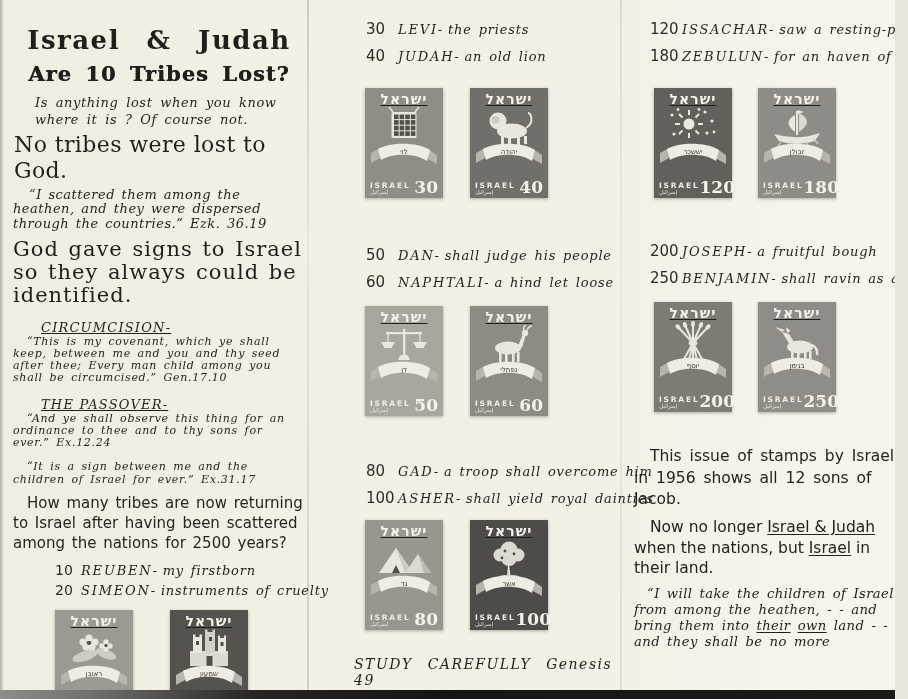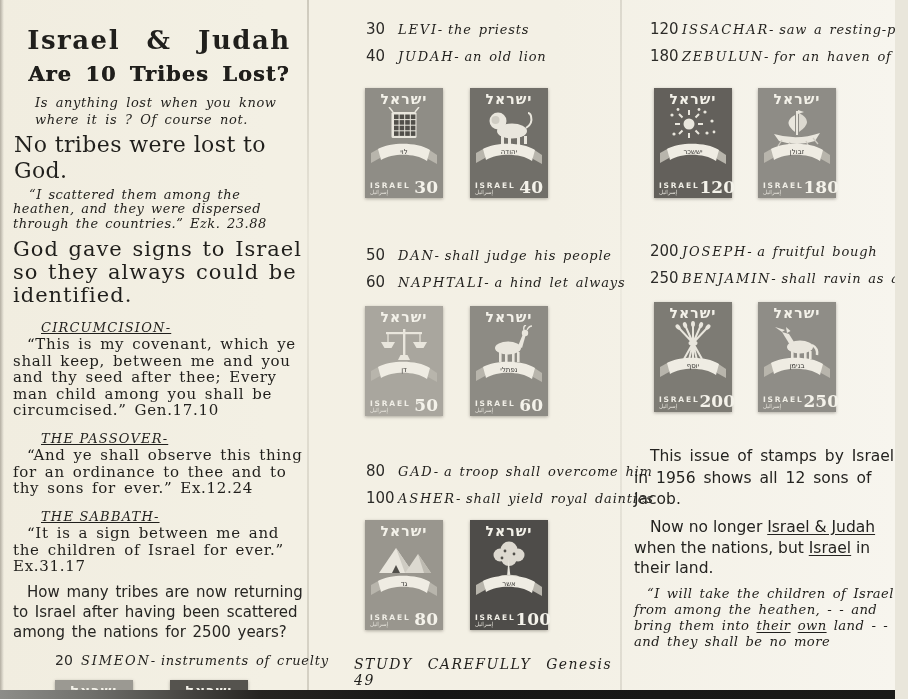--- a/index.html
+++ b/index.html
@@ -30,21 +30,21 @@
     letter-spacing:1px;word-spacing:5px;line-height:1.2;text-shadow:0.4px 0 0 #201f1c;}
   .intro{margin:7px 0 0 22px;width:252px;font-style:italic;font-size:13px;line-height:1.3;
     letter-spacing:0.6px;word-spacing:3px;}
   .no-tribes{margin:3px 0 0 1px;font-size:22px;font-weight:normal;letter-spacing:0.4px;line-height:1.2;}
   .scattered{margin:3px 0 0;font-style:italic;font-size:13px;line-height:1.12;
     letter-spacing:0.5px;word-spacing:2px;text-indent:16px;}
   .signs-heading{margin:7px 0 12px;font-size:21px;font-weight:normal;line-height:1.1;letter-spacing:1px;word-spacing:2px;}
   .sign{margin-top:12px;}
   .sign-label{margin-left:28px;font-style:italic;font-size:13px;letter-spacing:1.2px;
     text-decoration:underline;line-height:1.2;}
-  .sign-quote{margin:1px 0 0;font-size:15px;line-height:1.1;
+  .sign-quote{margin:1px 0 0;font-style:italic;font-size:11px;line-height:1.1;
     letter-spacing:0.7px;word-spacing:2.5px;text-indent:14px;}
   .question{margin:7px 0 0;font-family:"DejaVu Sans",sans-serif;font-size:15px;line-height:1.35;
     text-indent:14px;word-spacing:2px;color:#262522;}
 
   
   .entries-left{margin:7px 0 0 42px;}
   .entry{line-height:19px;white-space:nowrap;}
   .entry-num{font-family:"DejaVu Sans",sans-serif;font-size:14px;color:#2c2b28;display:inline-block;min-width:26px;}
   .entry-name{font-style:italic;font-size:13px;letter-spacing:1.8px;}
   .entry-desc{font-style:italic;font-size:13px;letter-spacing:0.8px;word-spacing:2px;margin-left:4px;}
@@ -59,21 +59,21 @@
   
   .stamp-row{display:flex;}
   .row-left{margin:10px 0 0 42px;gap:37px;}
   .row-mid{margin:18px 0 0 33px;gap:27px;}
   .row-mid-b{margin-top:10px;}
   .row-mid-c{margin-top:8px;}
   .row-right{margin:18px 0 0 20px;gap:26px;}
   .row-right-b{margin-top:10px;}
   .stamp{position:relative;width:78px;height:110px;flex:0 0 auto;
     box-shadow:0 1px 3px rgba(40,35,25,.35);display:flex;flex-direction:column;align-items:center;
-    padding-top:4px;box-sizing:border-box;}
+    padding-top:4px;box-sizing:border-box;text-decoration:underline;}
   .stamp-hebrew{font-family:"DejaVu Sans",sans-serif;font-weight:bold;font-size:14px;line-height:1;
     color:#f3f1e9;letter-spacing:1px;}
   .stamp-art{width:70px;height:64px;margin-top:1px;display:block;}
   .stamp-bottom{position:absolute;left:5px;right:5px;bottom:3px;display:flex;
     justify-content:space-between;align-items:flex-end;}
   .stamp-country{font-family:"DejaVu Sans",sans-serif;font-weight:bold;font-size:7.5px;
     letter-spacing:1.8px;color:#f0eee6;line-height:1.2;display:block;}
   .stamp-arabic{font-family:"DejaVu Sans",sans-serif;font-size:5.5px;color:#e8e6de;line-height:1;display:block;}
   .stamp-value{font-family:"DejaVu Serif",serif;font-weight:bold;font-size:17px;color:#f4f2ea;line-height:0.9;}
   .rib-text{font-family:"DejaVu Sans",sans-serif;font-size:7px;fill:#3a3936;}
@@ -99,39 +99,41 @@
 <div class="page">
   <div class="left-edge"></div>
   <div class="fold fold-1"></div>
   <div class="fold fold-2"></div>
 
   <div class="col col-left">
     <div class="title">Israel &amp; Judah</div>
     <div class="subtitle">Are 10 Tribes Lost?</div>
     <div class="intro">Is anything lost when you know where it is ?  Of course not.</div>
     <div class="no-tribes">No tribes were lost to God.</div>
-    <div class="scattered">“I scattered them among the heathen, and they were dispersed through the countries.” Ezk. 23.88</div>
+    <div class="scattered">“I scattered them among the heathen, and they were dispersed through the countries.” Ezk. 36.19</div>
     <div class="signs-heading">God gave signs to Israel so they always could be identified.</div>
 
     <div class="sign">
       <div class="sign-label">CIRCUMCISION-</div>
       <div class="sign-quote">“This is my covenant, which ye shall keep, between me and you and thy seed after thee; Every man child among you shall be circumcised.”  Gen.17.10</div>
     </div>
     <div class="sign">
       <div class="sign-label">THE PASSOVER-</div>
       <div class="sign-quote">“And ye shall observe this thing for an ordinance to thee and to thy sons for ever.” Ex.12.24</div>
     </div>
     <div class="sign">
-      <div class="sign-label">THE SABBATH-</div>
       <div class="sign-quote">“It is a sign between me and the children of Israel for ever.” Ex.31.17</div>
     </div>
 
     <div class="question">How many tribes are now returning to Israel after having been scattered among the nations for 2500 years?</div>
 
     <div class="entries-left">
+      <div class="entry">
+        <span class="entry-num">10</span><span class="entry-name">REUBEN-</span><span class="entry-desc">my firstborn</span>
+      </div>
       <div class="entry">
         <span class="entry-num">20</span><span class="entry-name">SIMEON-</span><span class="entry-desc">instruments of cruelty</span>
       </div>
     </div>
 
     <div class="stamp-row row-left">
 
       <div class="stamp" style="background: rgb(155, 153, 146);">
         <div class="stamp-hebrew">ישראל</div>
         <svg class="stamp-art" viewBox="0 0 70 64">
@@ -257,21 +259,21 @@
           <span class="stamp-value">40</span>
         </div>
       </div>
     </div>
 
     <div class="entries-wide entries-mid entries-mid2">
       <div class="entry">
         <span class="entry-num">50</span><span class="entry-name">DAN-</span><span class="entry-desc">shall judge his people</span>
       </div>
       <div class="entry">
-        <span class="entry-num">60</span><span class="entry-name">NAPHTALI-</span><span class="entry-desc">a hind let always</span>
+        <span class="entry-num">60</span><span class="entry-name">NAPHTALI-</span><span class="entry-desc">a hind let loose</span>
       </div>
     </div>
 
     <div class="stamp-row row-mid row-mid-b">
 
       <div class="stamp" style="background: rgb(169, 166, 158);">
         <div class="stamp-hebrew">ישראל</div>
         <svg class="stamp-art" viewBox="0 0 70 64">
           <rect x="34" y="4" width="2.4" height="29" fill="#e9e6dd"></rect>
           <rect x="17" y="7" width="36" height="2.2" fill="#e9e6dd"></rect>

